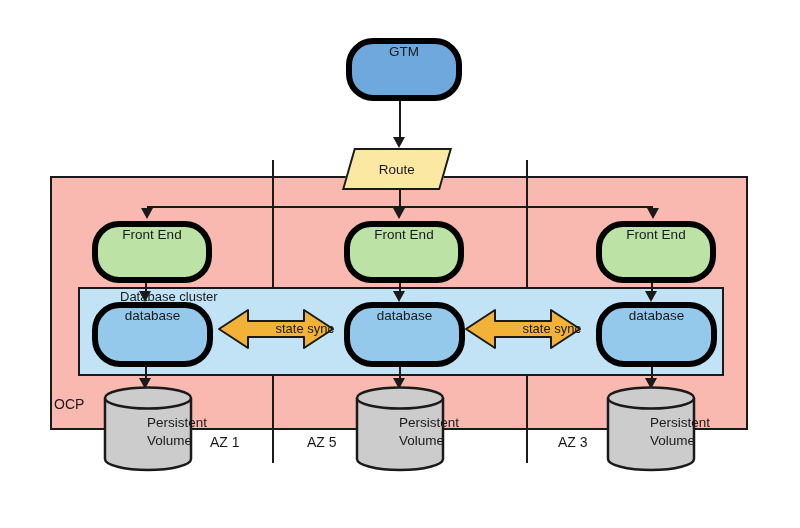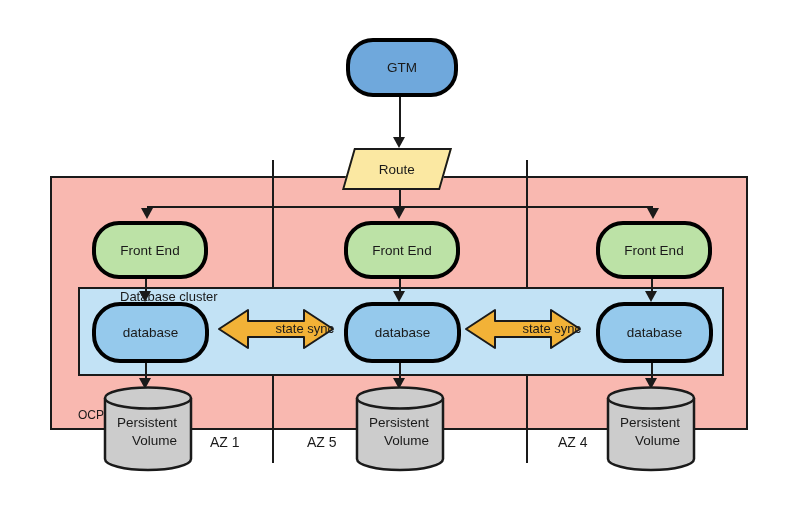--- a/index.html
+++ b/index.html
@@ -11,35 +11,35 @@
   
   .ocp{
     left:50px;top:176px;width:694px;height:250px;
     background:#F9B8B0;border:2px solid #1a1a1a;
   }
   .cluster{
     left:78px;top:287px;width:642px;height:85px;
     background:#C2E2F5;border:2px solid #1a1a1a;
   }
   .cluster-label{left:84px;top:289px;font-size:13px;margin-left:36px;}
-  .ocp-label{left:54px;top:408px;font-size:12px;margin-left:24px;}
+  .ocp-label{left:54px;top:396px;font-size:14px;}
   
   .azline{top:160px;width:2px;height:303px;background:#1a1a1a;}
   
   .vline{width:2px;background:#1a1a1a;}
   .hline{height:2px;background:#1a1a1a;}
   .arrow-down{
     width:0;height:0;
     border-left:6px solid transparent;border-right:6px solid transparent;
     border-top:11px solid #1a1a1a;
   }
   
   .stadium{
-    display:flex;align-items:center;justify-content:center;
-    border:4px solid #000000;font-size:13.5px;text-align:center;
+    display:flex;justify-content:center;
+    border:6px solid #000000;font-size:13.5px;text-align:center;
   }
   .gtm{left:346px;top:38px;width:104px;height:51px;border-radius:27px;background:#6FA8DC;}
   .fe{width:108px;height:50px;border-radius:27px;background:#BCE2A6;}
   .db{width:109px;height:53px;border-radius:28px;background:#95C9EC;}
   .fe1{left:92px;top:221px;}  .fe2{left:344px;top:221px;}  .fe3{left:596px;top:221px;}
   .db1{left:92px;top:302px;}  .db2{left:344px;top:302px;}  .db3{left:596px;top:302px;}
   .route{
     left:348px;top:148px;width:94px;height:38px;
     background:#FBE8A2;border:2px solid #1a1a1a;
     transform:skewX(-16deg);
@@ -49,21 +49,21 @@
   
   .sync{width:116px;height:42px;top:308px;}
   .sync1{left:218px;} .sync2{left:465px;}
   .sync-label{
     width:116px;top:321px;text-align:right;font-size:13px;
   }
   
   .pv{width:90px;height:86px;}
   .pv1{left:103px;top:386px;} .pv2{left:355px;top:386px;} .pv3{left:606px;top:386px;}
   .pv-label{
-    width:74px;top:414px;text-align:right;font-size:13.5px;line-height:18px;
+    width:74px;top:414px;text-align:left;font-size:13.5px;line-height:18px;margin-left:44px;
   }
   .pvl1{left:103px;} .pvl2{left:355px;} .pvl3{left:606px;}
   
   .az{font-size:14px;top:434px;}
   .az1{left:210px;} .az2{left:307px;} .az3{left:558px;}
 </style>
 </head>
 <body>
 
 <div class="stage">
@@ -160,15 +160,15 @@
     <path d="M2,12 L2,73 A43,11 0 0 0 88,73 L88,12" fill="#CCCCCC" stroke="#1a1a1a" stroke-width="2.5"></path>
     <ellipse cx="45" cy="12" rx="43" ry="10.5" fill="#CCCCCC" stroke="#1a1a1a" stroke-width="2.5"></ellipse>
   </svg>
   <div class="abs pv-label pvl3">
     <div>Persistent</div>
     <div>Volume</div>
   </div>
 
   <div class="abs az az1">AZ 1</div>
   <div class="abs az az2">AZ 5</div>
-  <div class="abs az az3">AZ 4</div>
+  <div class="abs az az3">AZ 3</div>
 
 </div>
 
 </body></html>

